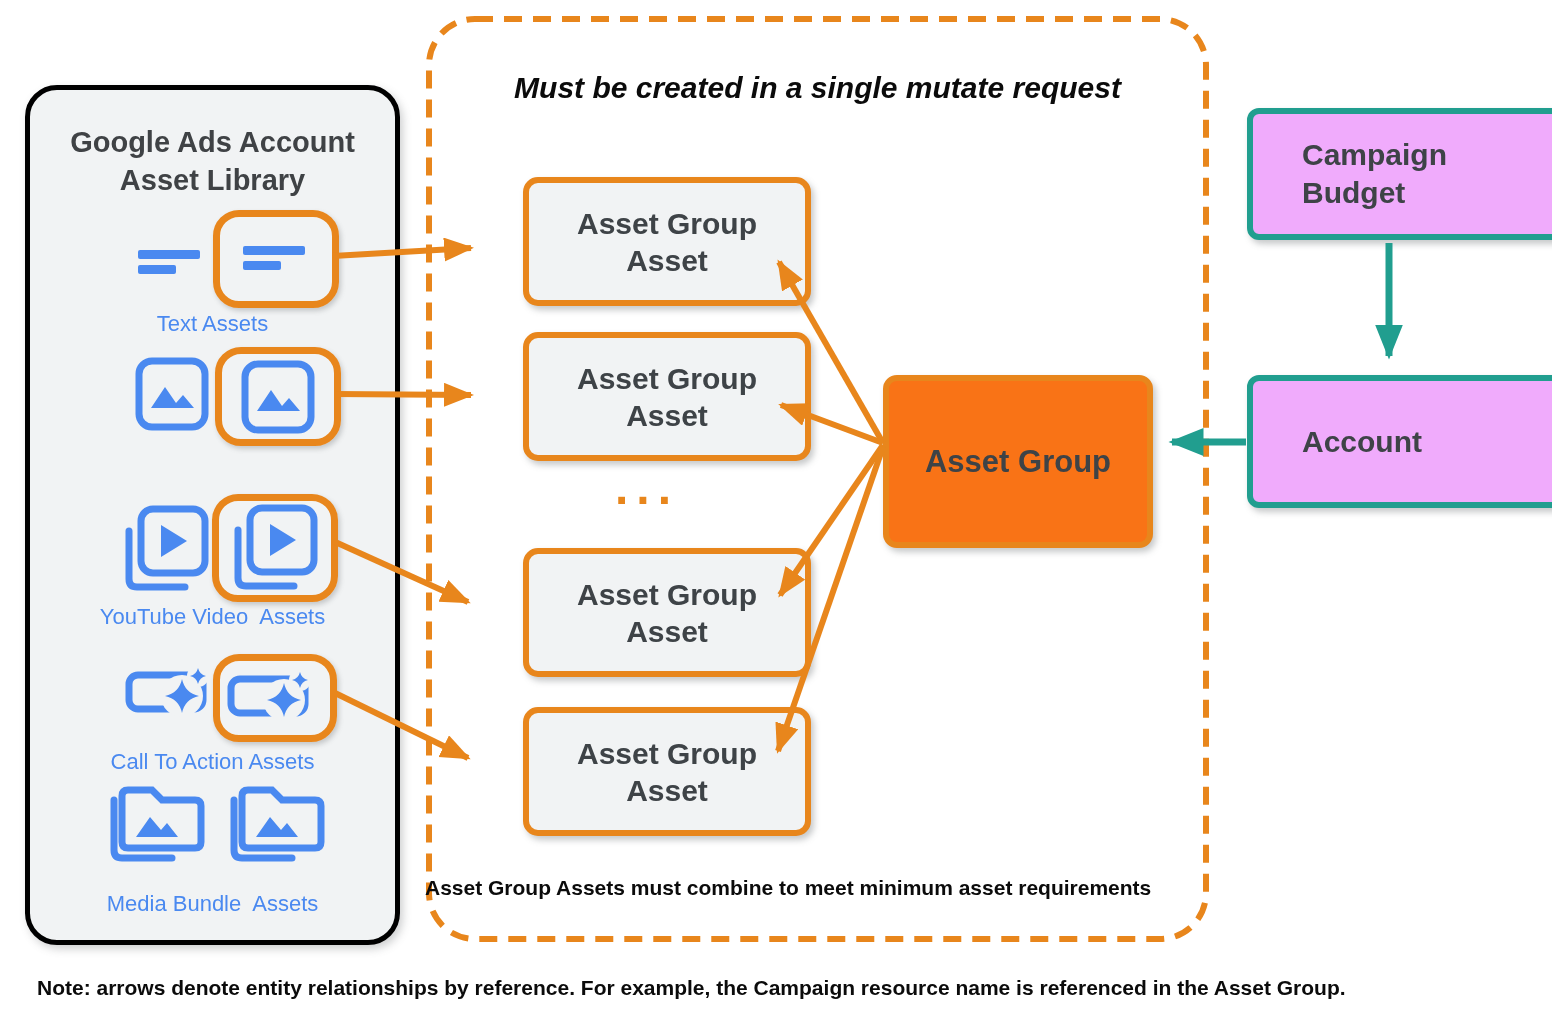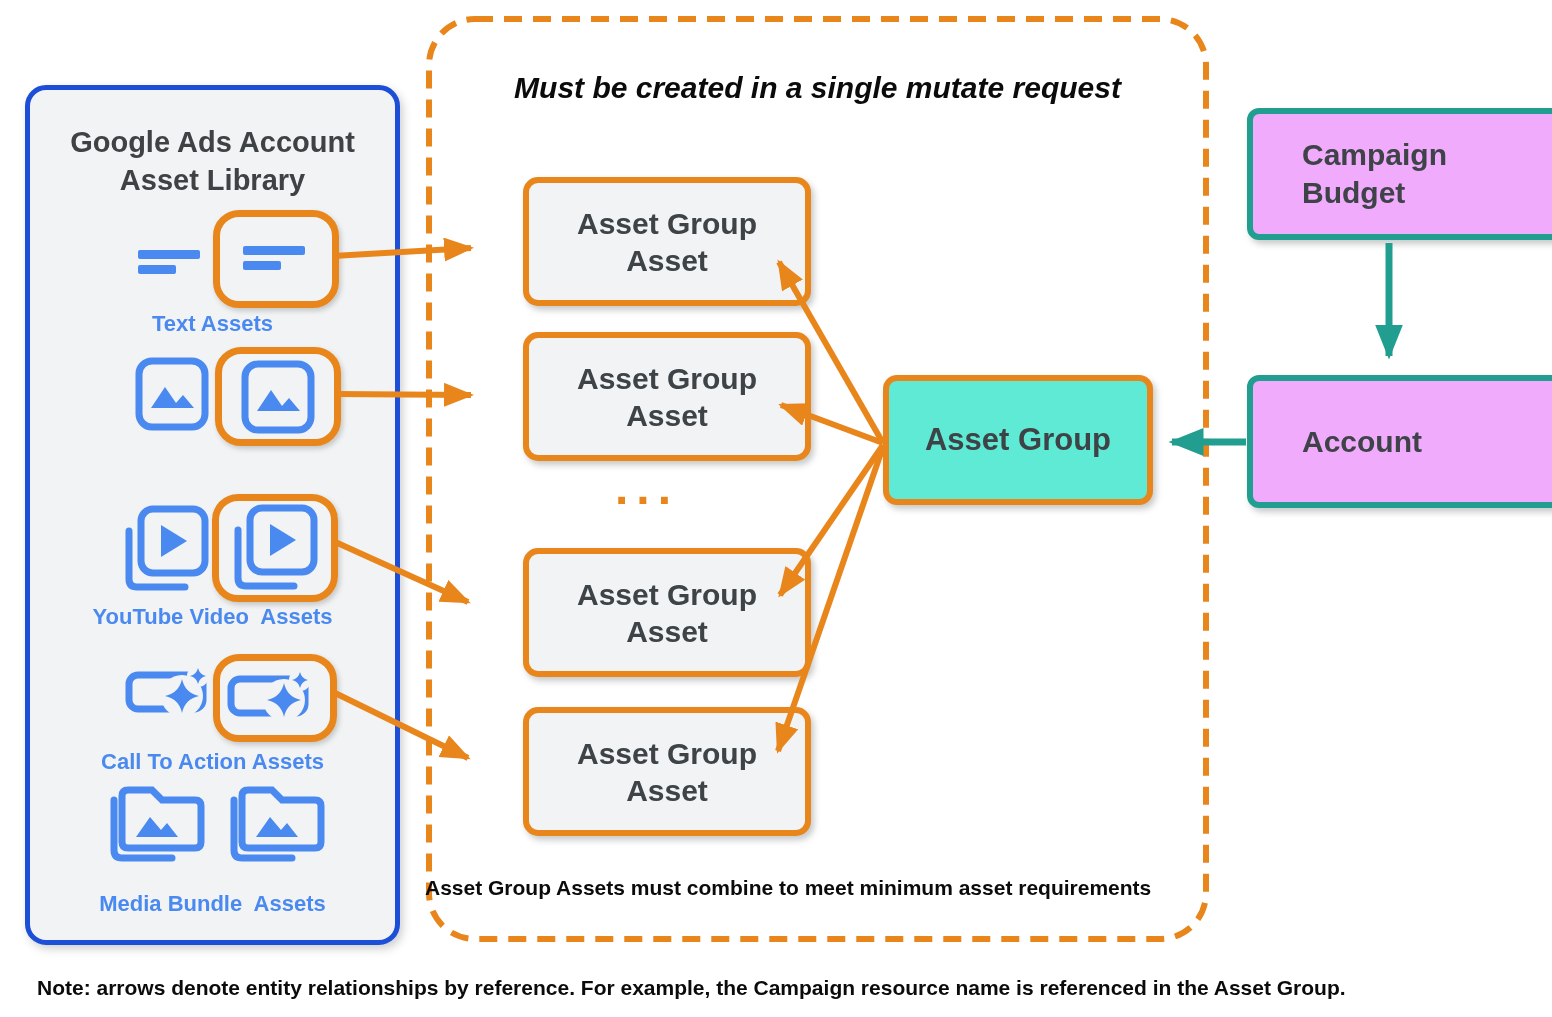--- a/index.html
+++ b/index.html
@@ -4,30 +4,30 @@
 <style>
   html,body{margin:0;padding:0;background:#ffffff;}
   *{box-sizing:border-box;}
   .canvas{
     position:relative;width:1552px;height:1017px;background:#ffffff;overflow:hidden;
     font-family:"Liberation Sans",sans-serif;
   }
   
   .left-panel{
     position:absolute;left:25px;top:85px;width:375px;height:860px;
-    background:#F1F3F4;border:5px solid #1d4ed8;border-radius:21px;
+    background:#F1F3F4;border:5px solid #000000;border-radius:32px;
     box-shadow:3px 4px 8px rgba(95,99,104,.30);
   }
   .left-title{
     position:absolute;left:0;top:33px;width:100%;text-align:center;
     font-weight:bold;font-size:29px;line-height:38px;color:#3F4245;
   }
   .asset-label{
     position:absolute;left:0;width:100%;text-align:center;
-    color:#4A89F0;font-weight:bold;font-size:22px;white-space:pre;
+    color:#4A89F0;font-weight:normal;font-size:22px;white-space:pre;
   }
   .accent-box{
     position:absolute;border:7px solid #E8861C;border-radius:26px;
     display:flex;align-items:center;justify-content:center;
     box-shadow:2px 3px 5px rgba(95,99,104,.30);
   }
   .plain-icon{position:absolute;}
   
   .mutate-panel{position:absolute;left:425px;top:15px;width:785px;height:928px;}
   .mutate-title{
@@ -45,22 +45,22 @@
   .aga-box span{display:block;width:212px;}
   .ellipsis{
     position:absolute;left:172px;top:447px;width:100px;height:56px;
     text-align:center;color:#E8861C;font-weight:bold;font-size:48px;line-height:52px;letter-spacing:8px;
   }
   .mutate-footer{
     position:absolute;left:0;top:861px;width:100%;text-align:left;
     font-weight:bold;font-size:21px;color:#0b0b0b;
   }
   .asset-group-box{
-    position:absolute;left:458px;top:360px;width:270px;height:130px;
-    background:#5eead4;border:6px solid #E8861C;border-radius:14px;
+    position:absolute;left:458px;top:360px;width:270px;height:173px;
+    background:#f97316;border:6px solid #E8861C;border-radius:14px;
     display:flex;align-items:center;justify-content:center;
     font-weight:bold;font-size:31px;color:#3E4347;
     box-shadow:3px 4px 6px rgba(95,99,104,.35);
   }
   
   .teal-box{
     position:absolute;left:1247px;width:330px;
     background:#f0abfc;border:6px solid #219E8F;border-radius:12px;
     display:flex;align-items:center;justify-content:center;text-align:left;
     font-weight:bold;font-size:30px;line-height:38px;color:#3E4347;

